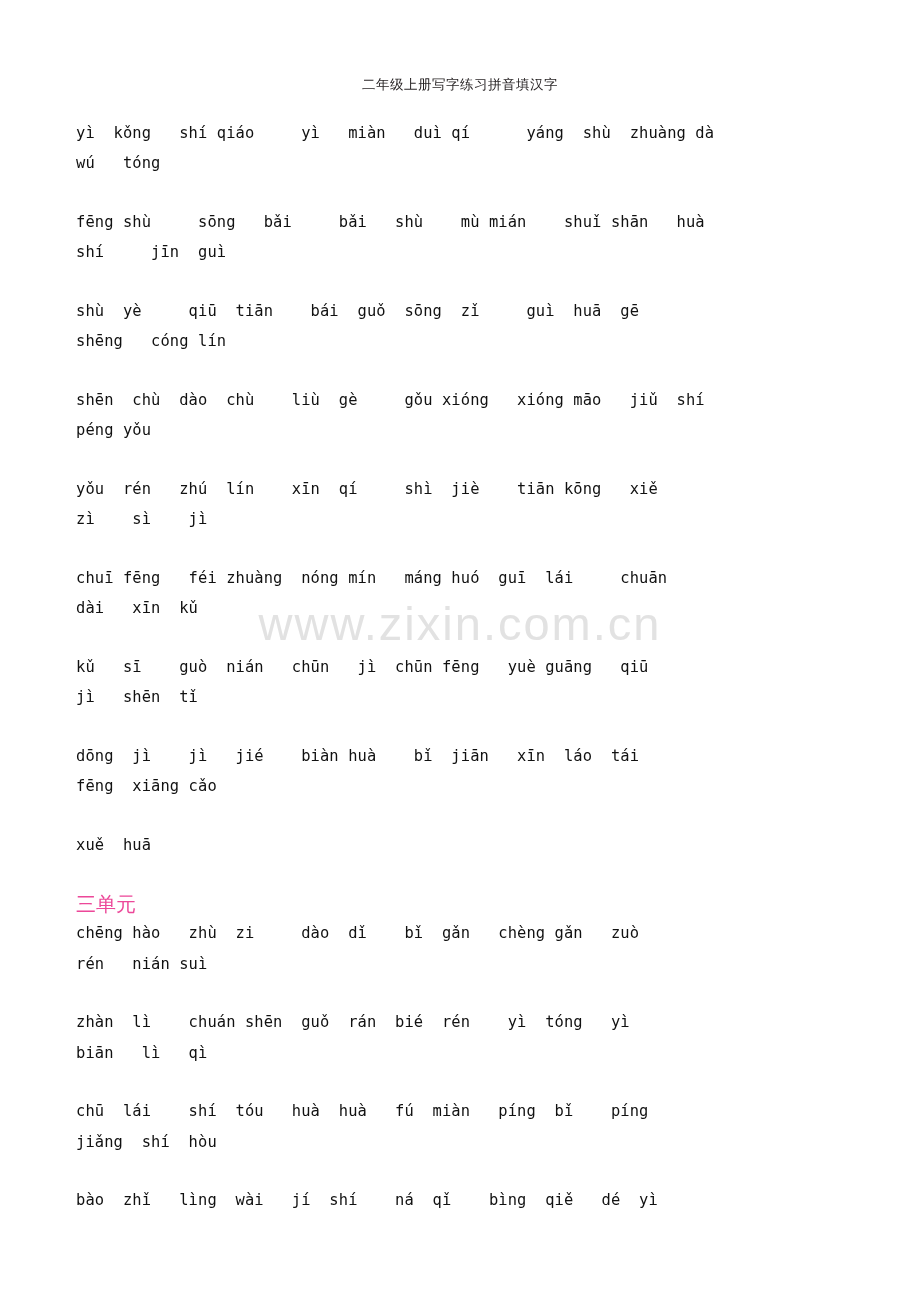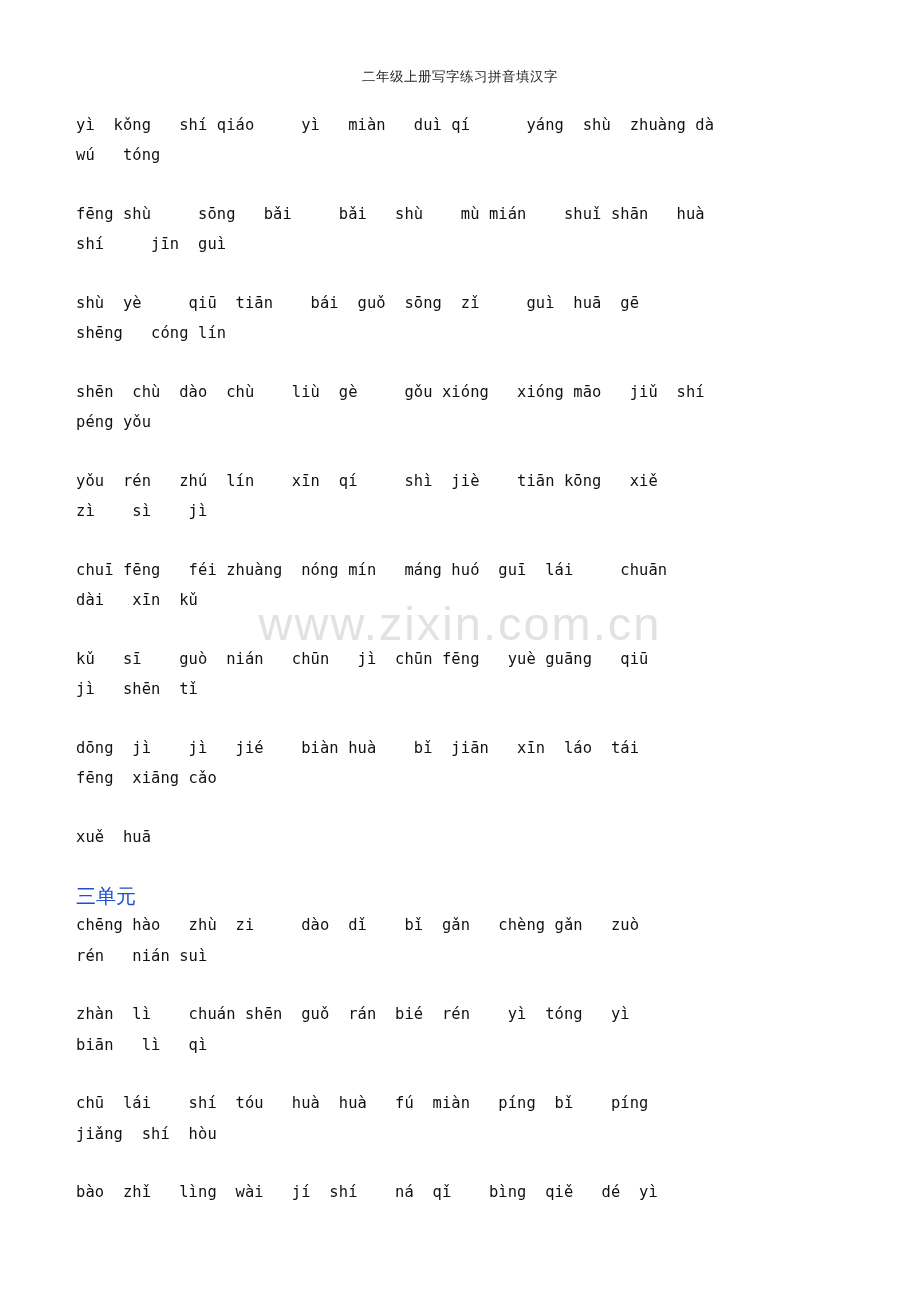--- a/index.html
+++ b/index.html
@@ -38,20 +38,21 @@
     pointer-events: none;
     user-select: none;
     z-index: 1;
   }
 
   
   .doc {
     position: relative;
     z-index: 2;
     padding: 8px;
+    margin-top: 8px;
   }
 
   .doc-title {
     font-family: "DejaVu Serif", "Liberation Serif", serif;
     font-size: 13.5px;
     color: #231f20;
     text-align: center;
     padding-top: 62px;
     line-height: 1;
     letter-spacing: 0.5px;
@@ -81,21 +82,21 @@
     margin-top: 28px;
   }
 
   .gap-first { margin-top: 26px; }
 
   
   .section-heading {
     font-family: "DejaVu Serif", "Liberation Serif", serif;
     font-size: 20px;
     line-height: 28px;
-    color: #1d4ed8;
+    color: #ec4899;
     margin: 0;
     padding: 0;
     font-weight: normal;
   }
   .lesson-list {
     font-family: "DejaVu Serif", "Liberation Serif", serif;
     font-size: 19px;
     line-height: 30px;
     color: #202020;
     margin: 0;

